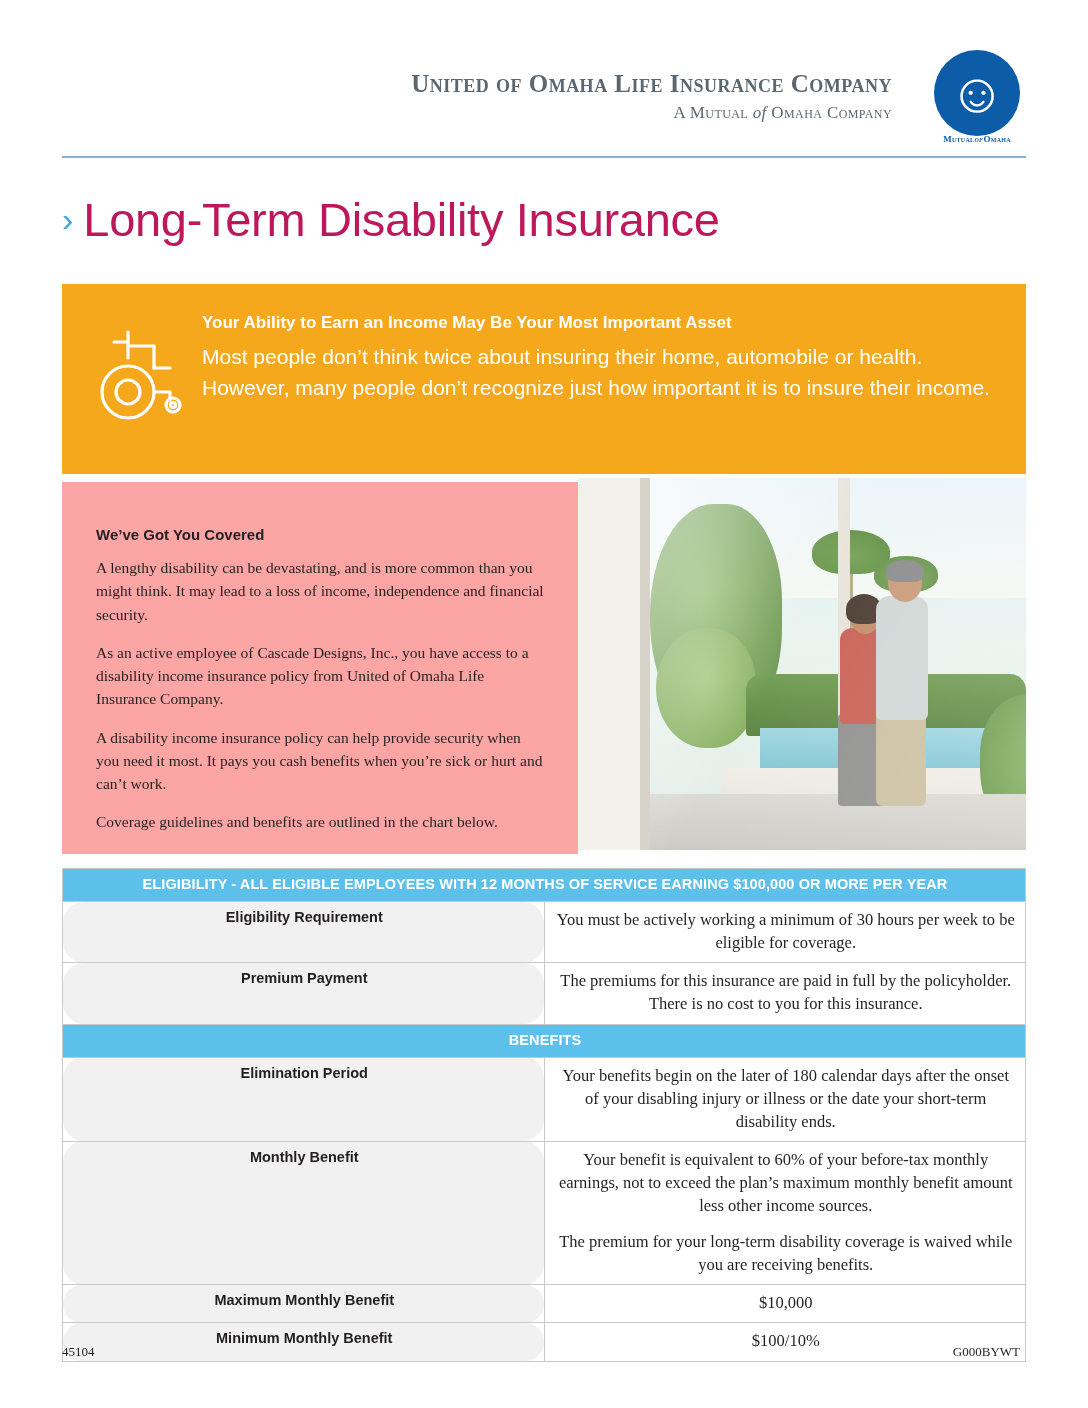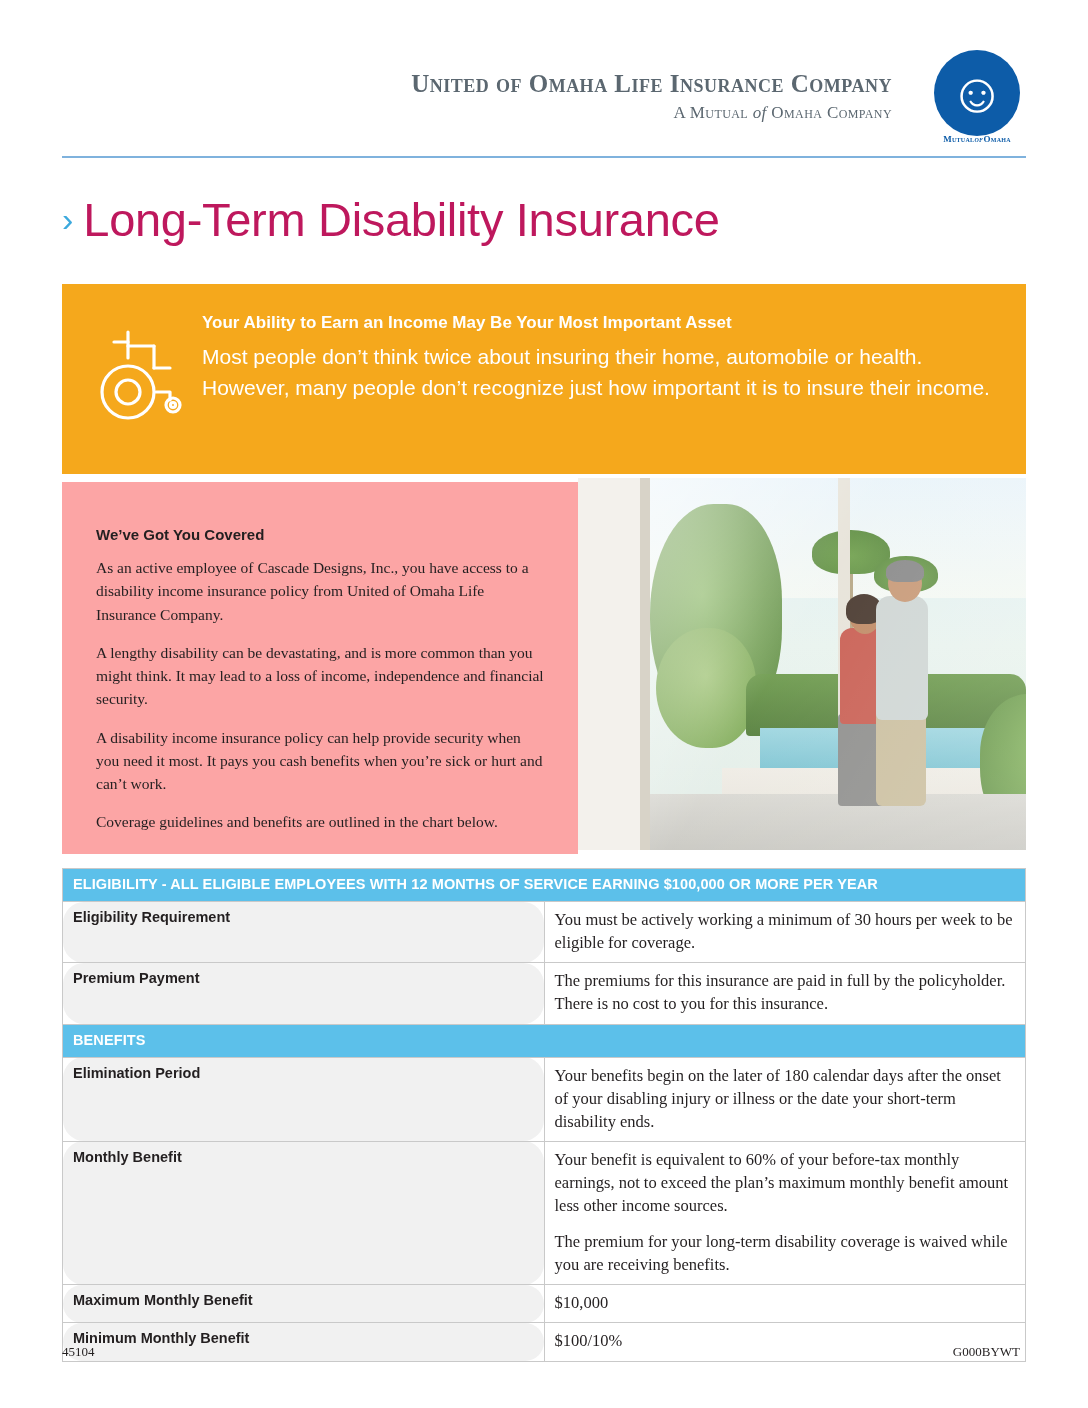--- a/index.html
+++ b/index.html
@@ -312,20 +312,21 @@
     position: absolute; left: 72px; top: 0; width: 376px; height: 372px;
     background: linear-gradient(120deg, rgba(255,255,255,0.55) 0%, rgba(255,255,255,0.05) 40%, rgba(255,255,255,0.18) 100%);
   }
 
   
   .table-wrap {
     position: absolute;
     left: 62px;
     top: 868px;
     width: 964px;
+    text-align: center;
   }
   table.benefits {
     width: 964px;
     border-collapse: collapse;
     table-layout: fixed;
   }
   table.benefits td {
     border: 1px solid #c9c9c9;
     vertical-align: top;
     padding: 6px 8px 8px 10px;
@@ -420,22 +421,22 @@
     <div class="banner-body">
       <div class="banner-heading">Your Ability to Earn an Income May Be Your Most Important Asset</div>
       <div class="banner-paragraph">Most people don’t think twice about insuring their home, automobile or health. However, many people don’t recognize just how important it is to insure their income.</div>
     </div>
   </div>
 
   <div class="mid">
     <div class="mid-left">
       <div class="covered-title">We’ve Got You Covered</div>
       <div class="covered-copy">
+        <p>A lengthy disability can be devastating, and is more common than you might think. It may lead to a loss of income, independence and financial security.</p>
         <p>As an active employee of Cascade Designs, Inc., you have access to a disability income insurance policy from United of Omaha Life Insurance Company.</p>
-        <p>A lengthy disability can be devastating, and is more common than you might think. It may lead to a loss of income, independence and financial security.</p>
         <p>A disability income insurance policy can help provide security when you need it most. It pays you cash benefits when you’re sick or hurt and can’t work.</p>
         <p>Coverage guidelines and benefits are outlined in the chart below.</p>
       </div>
     </div>
 
     <div class="mid-right">
       <div class="ph-outside">
         <div class="ph-sky"></div>
         <div class="ph-foliage-l"></div>
         <div class="ph-foliage-l2"></div>

